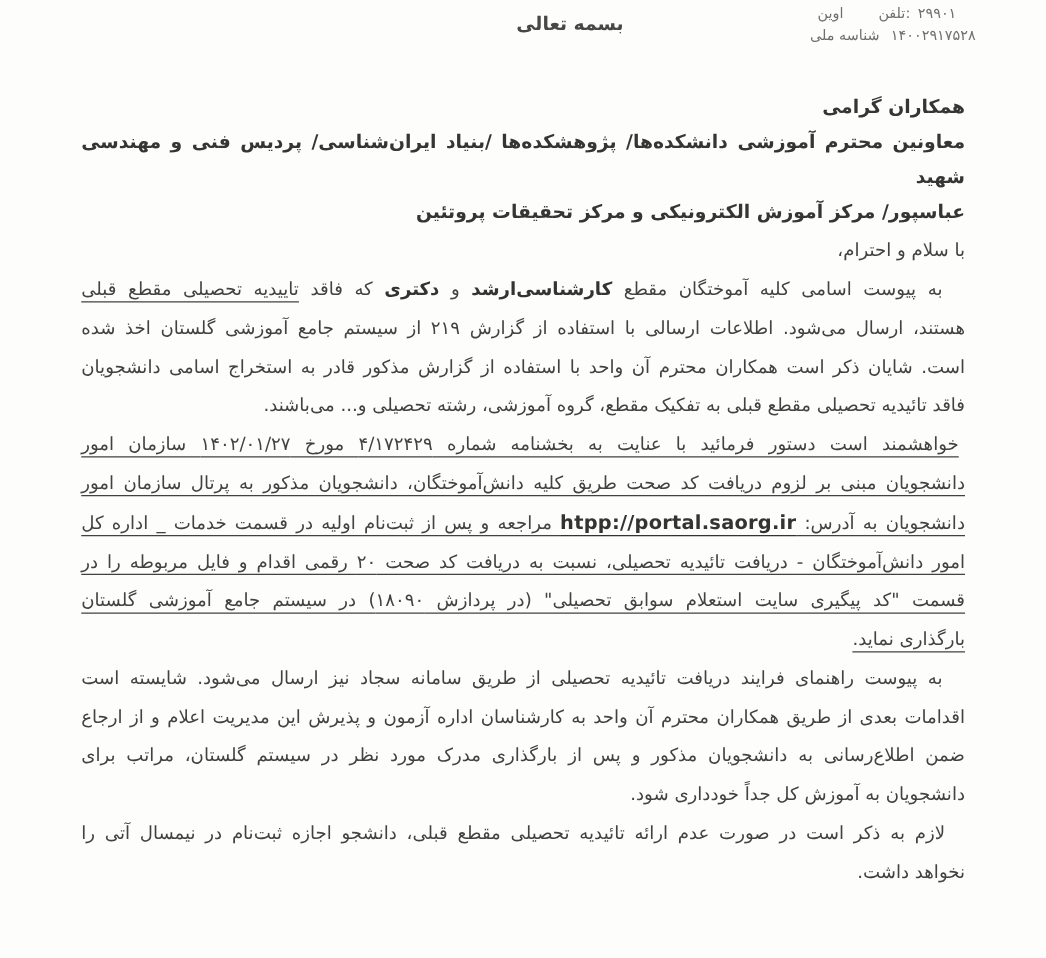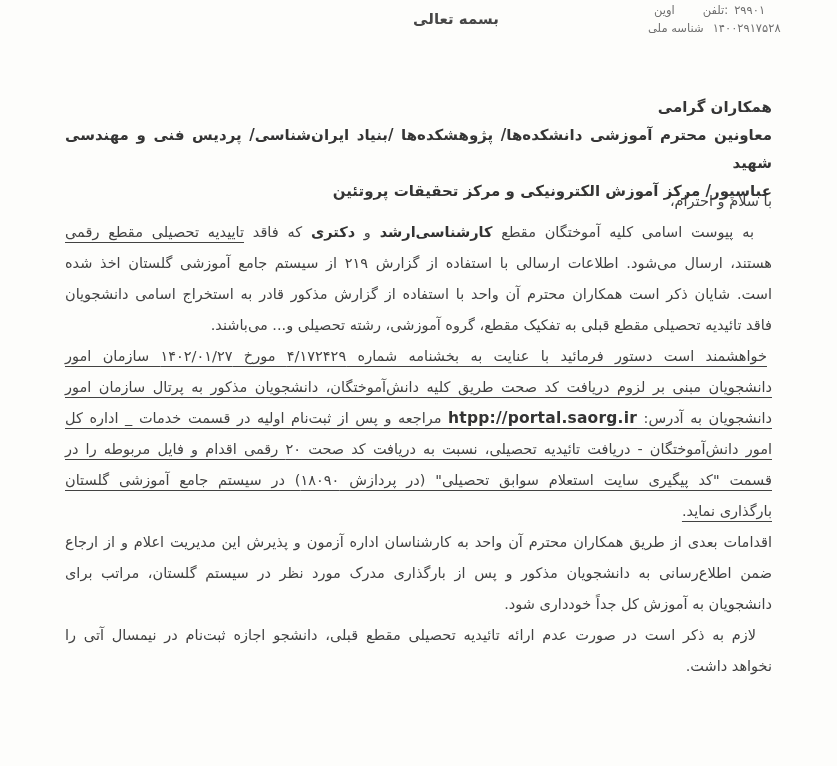--- a/index.html
+++ b/index.html
@@ -38,21 +38,21 @@
     width: 136px;
     text-align: center;
     direction: rtl;
     font-weight: bold;
     font-size: 15px;
     color: #474747;
   }
   
   .addressee {
     position: absolute;
-    top: 93px;
+    top: 71px;
     right: 65px;
     left: 65px;
     direction: rtl;
     font-weight: bold;
     font-size: 15px;
     line-height: 28px;
     color: #353535;
   }
   
   .letter-body {
@@ -98,30 +98,31 @@
   <div class="besmellah">بسمه تعالی</div>
 
   <div class="addressee" dir="rtl">
       <div class="line start"><span>همکاران گرامی</span></div>
       <div class="line justify"><span>معاونین محترم آموزشی دانشکده‌ها/ پژوهشکده‌ها /بنیاد ایران‌شناسی/ پردیس فنی و مهندسی شهید</span></div>
       <div class="line start"><span>عباسپور/ مرکز آموزش الکترونیکی و مرکز تحقیقات پروتئین</span></div>
     </div>
 
   <div class="letter-body" dir="rtl">
       <div class="line start"><span>با سلام و احترام،</span></div>
-      <div class="line justify" style="padding-right: 18px;"><span>به پیوست اسامی کلیه آموختگان مقطع </span><span class="seg-bold">کارشناسی‌ارشد</span><span> و </span><span class="seg-bold">دکتری</span><span> که فاقد </span><span class="seg-underline">تاییدیه تحصیلی مقطع رقمی</span></div>
+      <div class="line justify" style="padding-right: 18px;"><span>به پیوست اسامی کلیه آموختگان مقطع </span><span class="seg-bold">کارشناسی‌ارشد</span><span> و </span><span class="seg-bold">دکتری</span><span> که فاقد </span><span class="seg-underline">تاییدیه تحصیلی مقطع قبلی</span></div>
       <div class="line justify"><span>هستند، ارسال می‌شود. اطلاعات ارسالی با استفاده از گزارش ۲۱۹ از سیستم جامع آموزشی گلستان اخذ شده</span></div>
       <div class="line justify"><span>است. شایان ذکر است همکاران محترم آن واحد با استفاده از گزارش مذکور قادر به استخراج اسامی دانشجویان</span></div>
       <div class="line start"><span>فاقد تائیدیه تحصیلی مقطع قبلی به تفکیک مقطع، گروه آموزشی، رشته تحصیلی و... می‌باشند.</span></div>
       <div class="line justify" style="padding-right: 5px;"><span class="seg-underline">خواهشمند است دستور فرمائید با عنایت به بخشنامه شماره ۴/۱۷۲۴۲۹ مورخ ۱۴۰۲/۰۱/۲۷ سازمان امور</span></div>
       <div class="line justify"><span class="seg-underline">دانشجویان مبنی بر لزوم دریافت کد صحت طریق کلیه دانش‌آموختگان، دانشجویان مذکور به پرتال سازمان امور</span></div>
       <div class="line justify"><span class="seg-underline">دانشجویان به آدرس: </span><span class="seg-bold seg-underline seg-latin">htpp://portal.saorg.ir</span><span class="seg-underline"> مراجعه و پس از ثبت‌نام اولیه در قسمت خدمات _ اداره کل</span></div>
       <div class="line justify"><span class="seg-underline">امور دانش‌آموختگان - دریافت تائیدیه تحصیلی، نسبت به دریافت کد صحت ۲۰ رقمی اقدام و فایل مربوطه را در</span></div>
       <div class="line justify"><span class="seg-underline">قسمت "کد پیگیری سایت استعلام سوابق تحصیلی" (در پردازش ۱۸۰۹۰) در سیستم جامع آموزشی گلستان</span></div>
       <div class="line start"><span class="seg-underline">بارگذاری نماید.</span></div>
+      <div class="line justify" style="padding-right: 18px;"><span>به پیوست راهنمای فرایند دریافت تائیدیه تحصیلی از طریق سامانه سجاد نیز ارسال می‌شود. شایسته است</span></div>
       <div class="line justify"><span>اقدامات بعدی از طریق همکاران محترم آن واحد به کارشناسان اداره آزمون و پذیرش این مدیریت اعلام و از ارجاع</span></div>
       <div class="line justify"><span>ضمن اطلاع‌رسانی به دانشجویان مذکور و پس از بارگذاری مدرک مورد نظر در سیستم گلستان، مراتب برای</span></div>
       <div class="line start"><span>دانشجویان به آموزش کل جداً خودداری شود.</span></div>
       <div class="line justify" style="padding-right: 16px;"><span>لازم به ذکر است در صورت عدم ارائه تائیدیه تحصیلی مقطع قبلی، دانشجو اجازه ثبت‌نام در نیمسال آتی را</span></div>
       <div class="line start"><span>نخواهد داشت.</span></div>
     </div>
 
 </div>
 
 </body></html>

